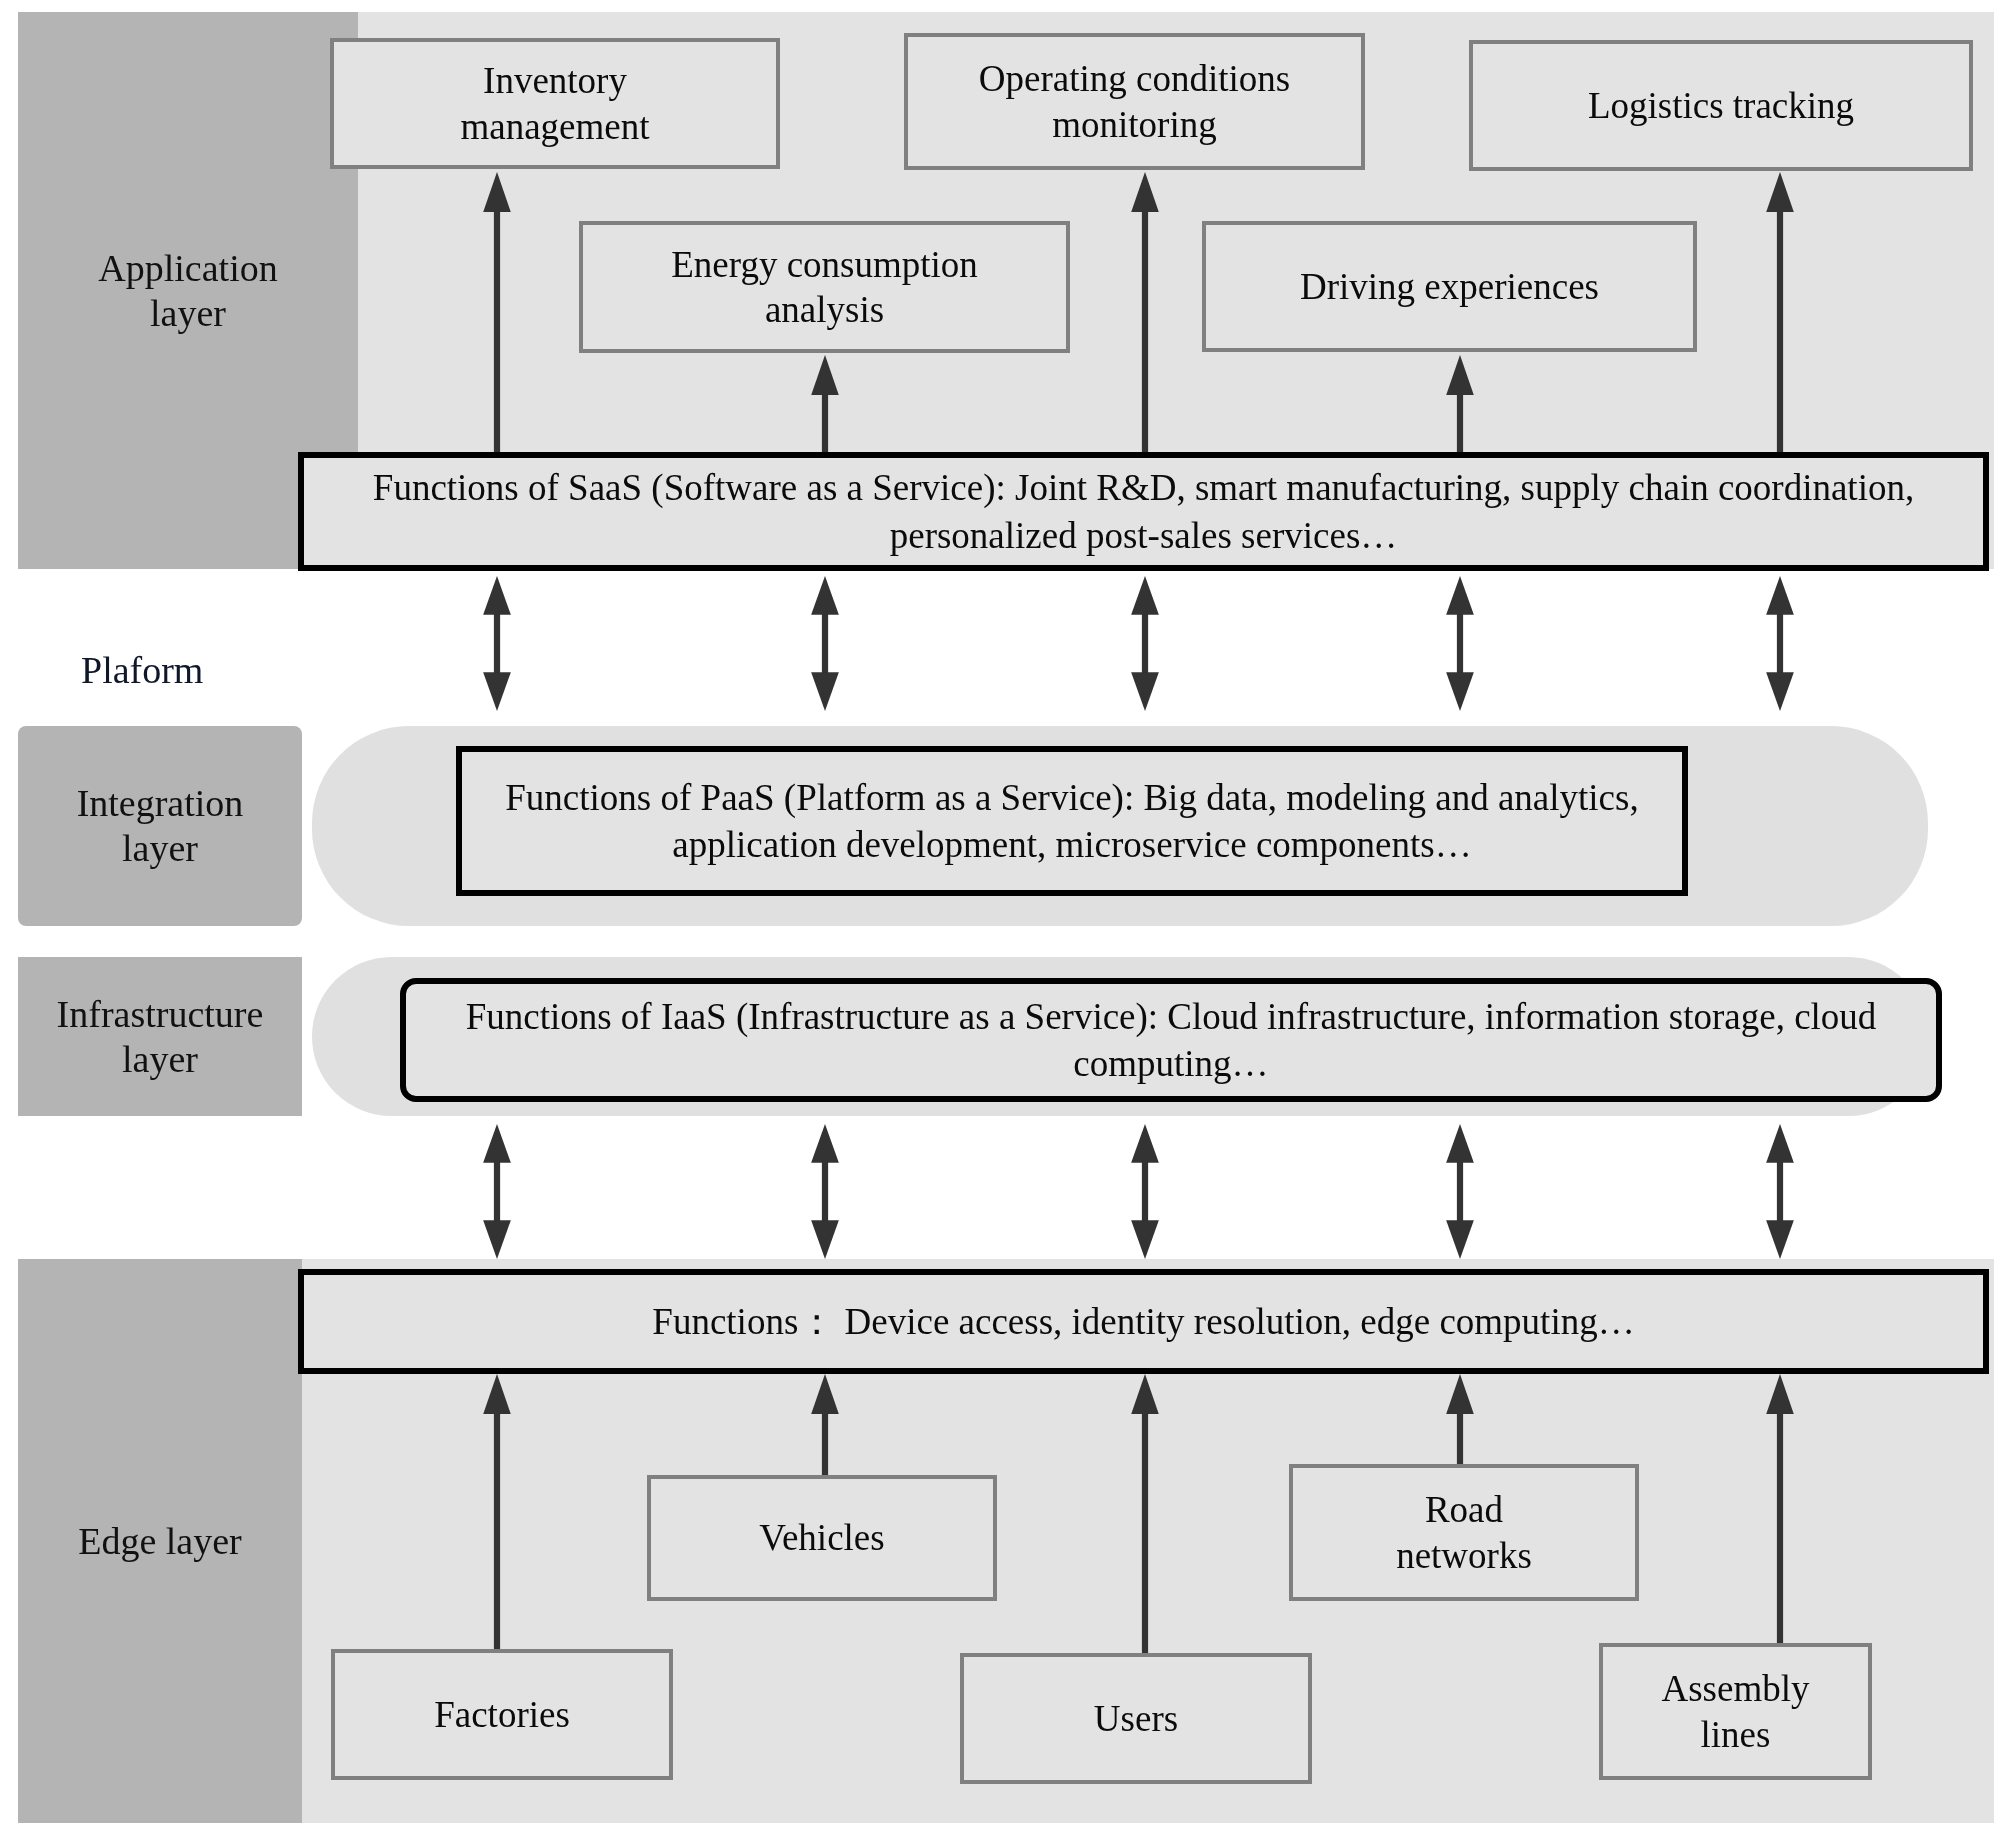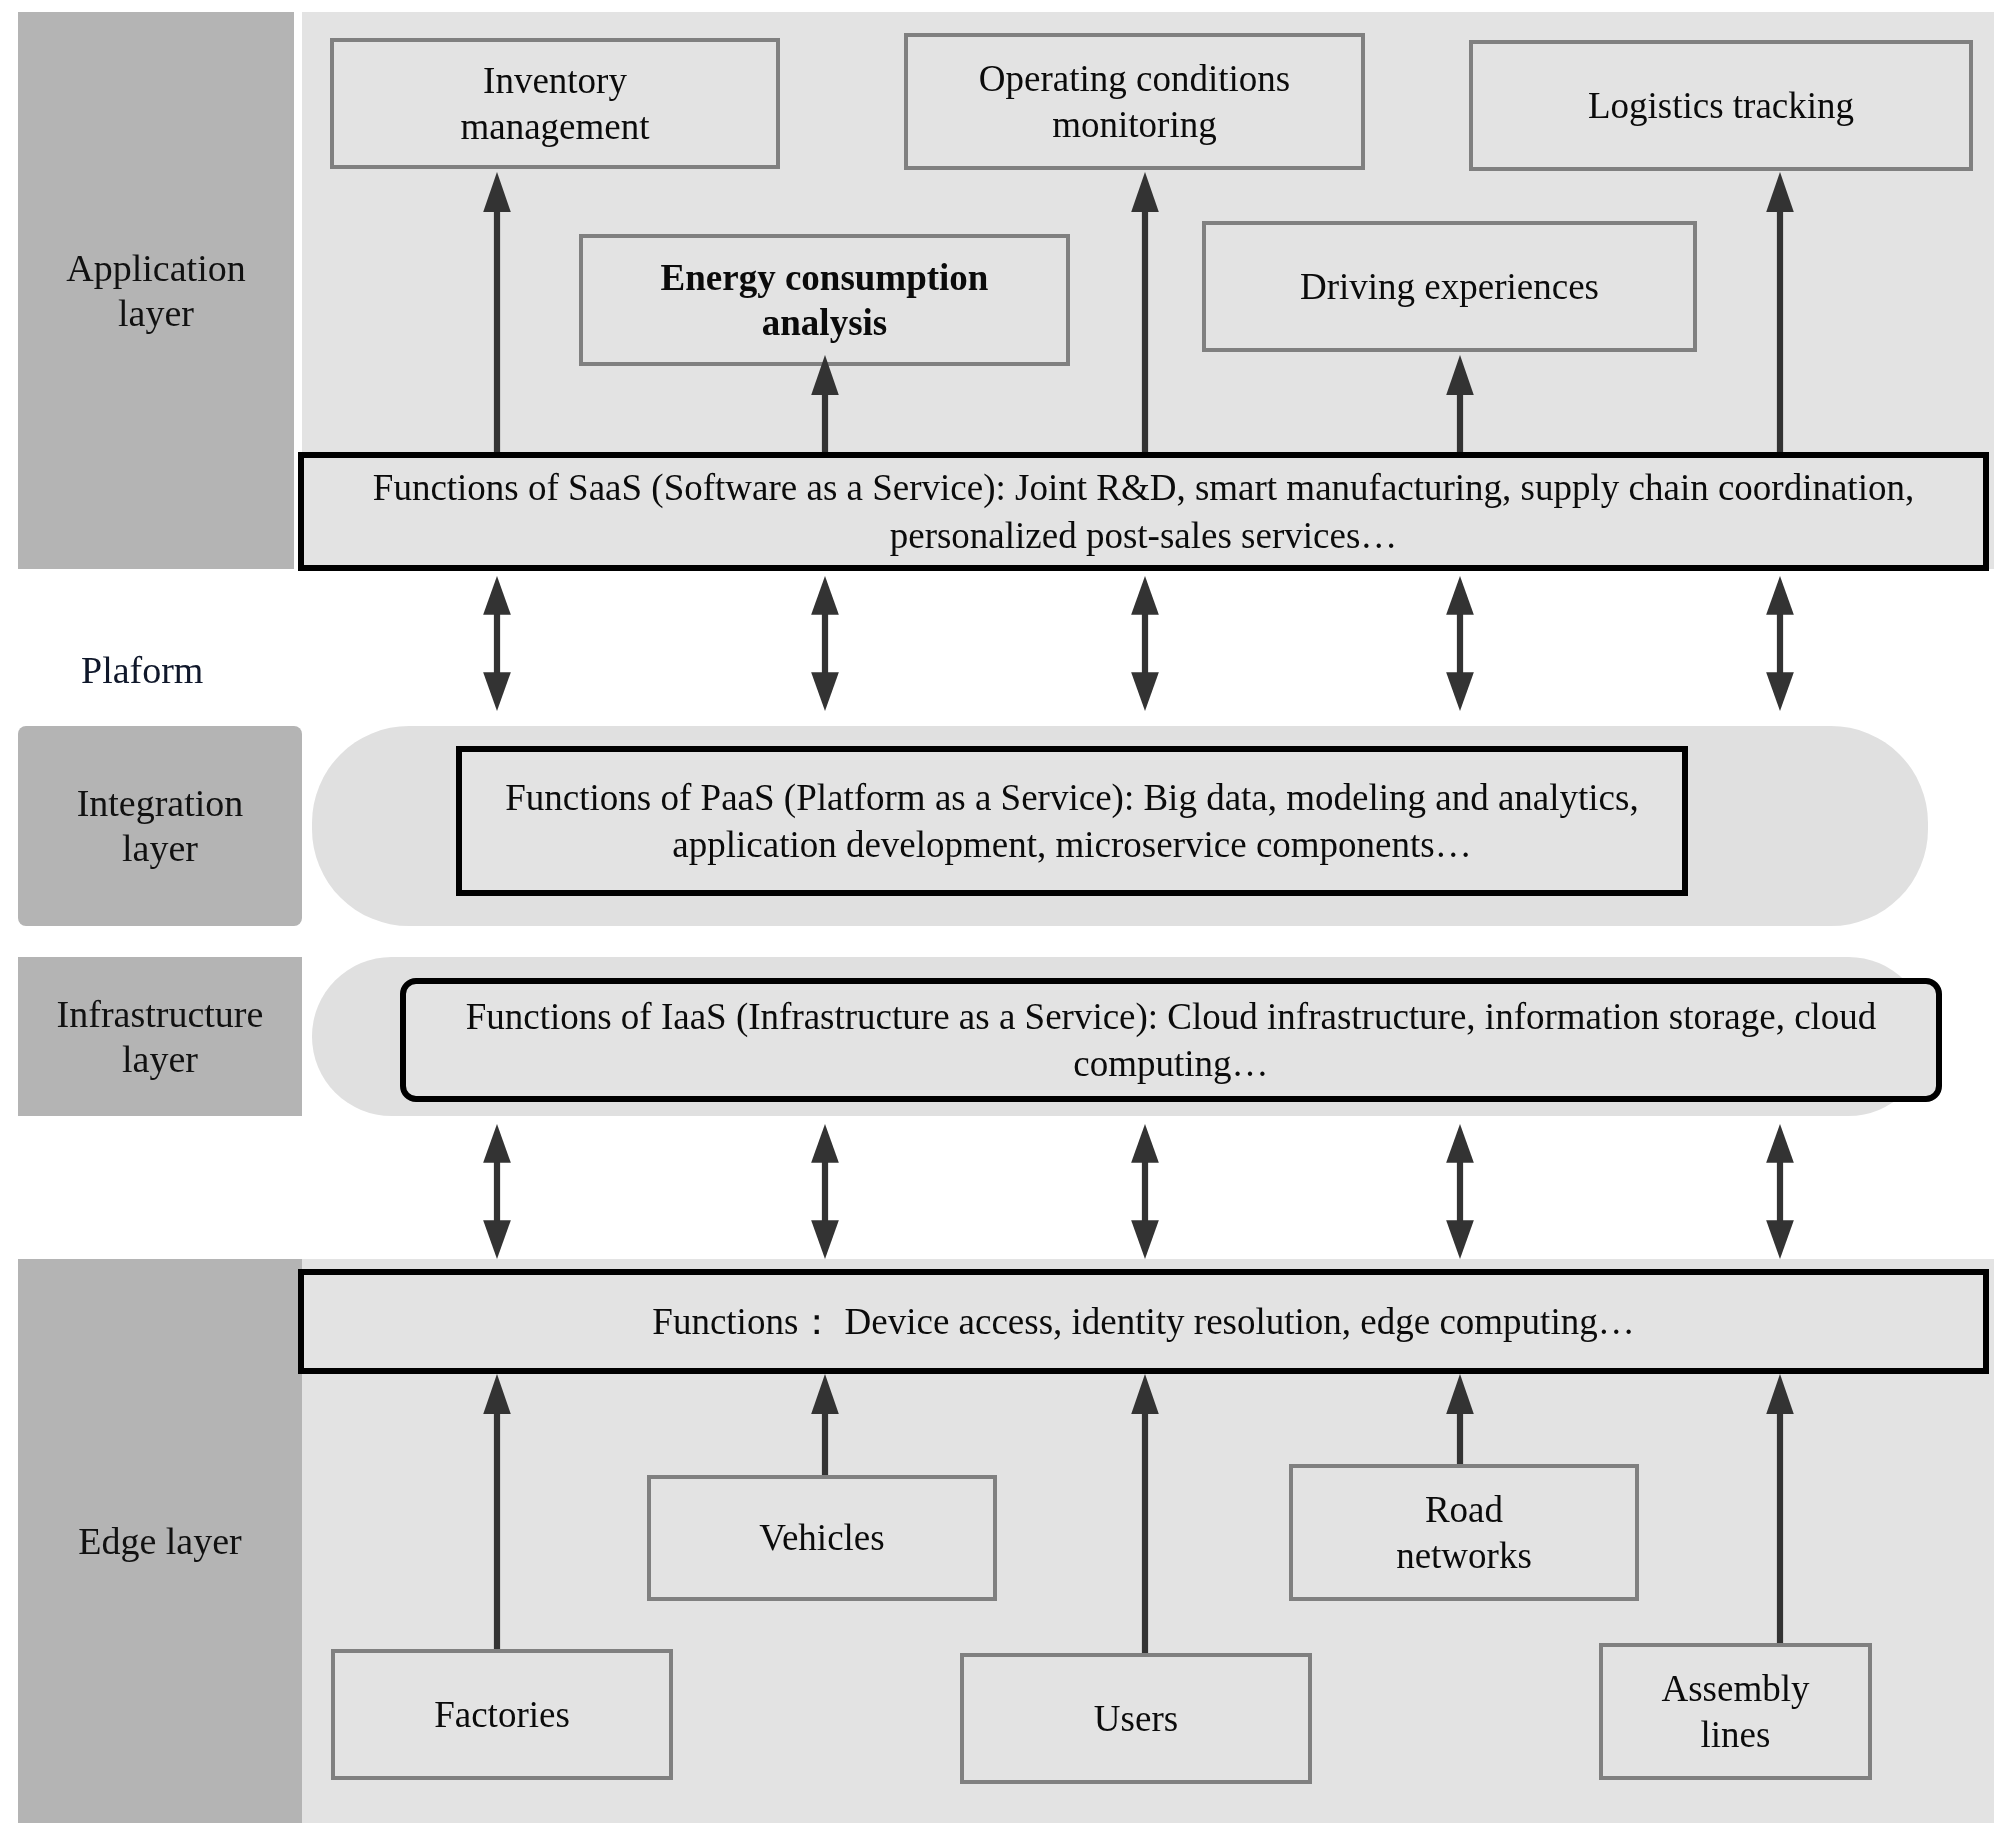--- a/index.html
+++ b/index.html
@@ -99,21 +99,21 @@
 <div id="canvas">
 
   <div class="band-bg" style="left:302px; top:12.4px; width:1693px; height:557px;"></div>
 
   <div class="band-bg" style="left:302px; top:1259px; width:1693px; height:564px;"></div>
 
   <div class="capsule" style="left:312px; top:726px; width:1616px; height:200px;"></div>
 
   <div class="capsule" style="left:312px; top:957px; width:1616px; height:159px;"></div>
 
-  <div class="layer-label" style="left:18px; top:12.4px; width:276px; height:557px;">
+  <div class="layer-label" style="left:18px; top:12.4px; width:340px; height:557px;">
     <span>
       <span>Application</span><br>
       <span>layer</span>
     </span>
   </div>
 
   <div class="free-text" style="left:81px; top:648px;">Plaform</div>
 
   <div class="layer-label" style="left:18px; top:726px; width:284px; height:200px;border-radius:8px;">
     <span>
@@ -138,21 +138,21 @@
   </div>
 
   <div class="gbox" style="left:904px; top:33px; width:461px; height:137px;">
     <span>Operating conditions<br>monitoring</span>
   </div>
 
   <div class="gbox" style="left:1469px; top:40px; width:504px; height:131px;">
     <span>Logistics tracking</span>
   </div>
 
-  <div class="gbox" style="left:579px; top:234px; width:491px; height:132px;font-weight:bold;">
+  <div class="gbox" style="left:579px; top:221px; width:491px; height:132px;">
     <span>Energy consumption<br>analysis</span>
   </div>
 
   <div class="gbox" style="left:1202px; top:221px; width:495px; height:131px;">
     <span>Driving experiences</span>
   </div>
 
   <div class="arrow" style="left:483px; top:172px; width:28px; height:283px;">
     <svg width="28" height="283" viewBox="0 0 40 410">
       <line x1="20" y1="410" x2="20" y2="52" stroke="#333333" stroke-width="9"></line>

